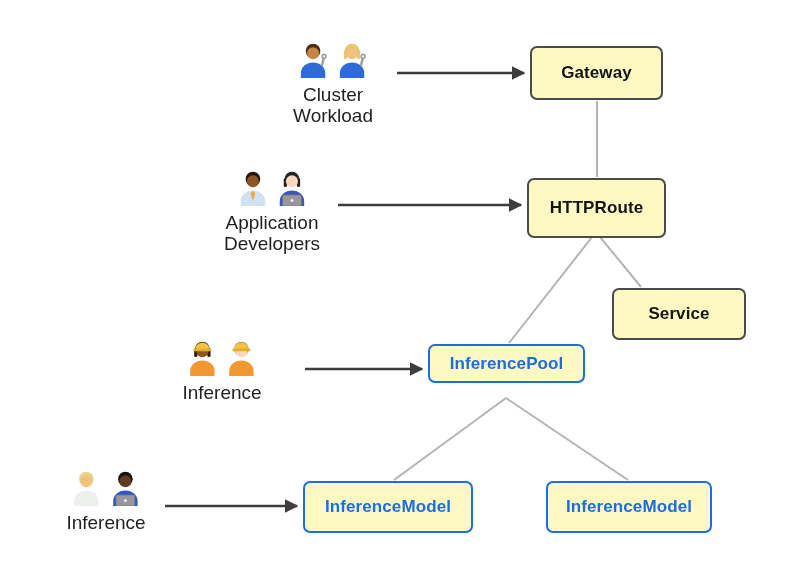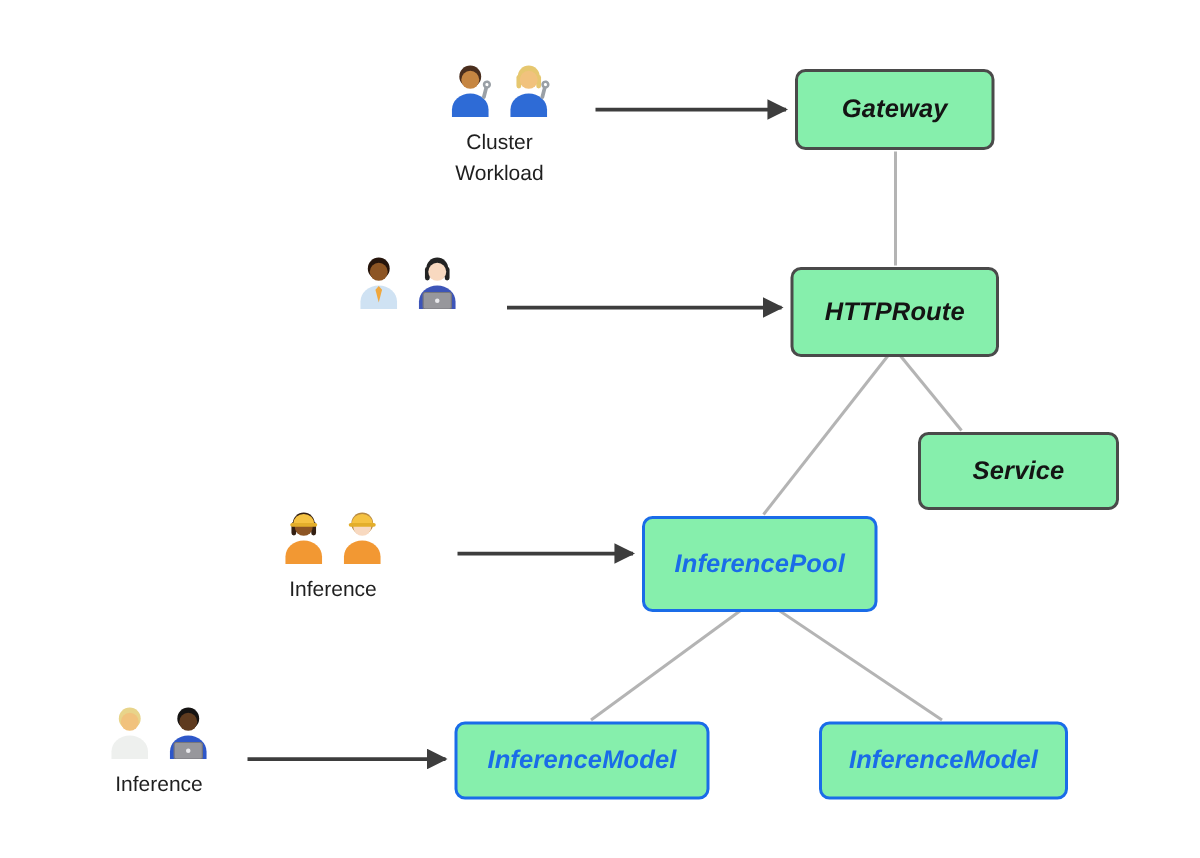--- a/index.html
+++ b/index.html
@@ -5,34 +5,33 @@
   html,body{margin:0;padding:0;background:#ffffff;}
   .canvas{
     position:relative;width:800px;height:572px;background:#ffffff;
     font-family:"Liberation Sans", sans-serif;overflow:hidden;
   }
   .wires{position:absolute;left:0;top:0;}
   .edge{stroke:#b4b4b4;stroke-width:2;}
   .arrow{stroke:#3d3d3d;stroke-width:2.5;}
   .node{
     position:absolute;display:flex;align-items:center;justify-content:center;
-    background:#86efac;border:2px solid #4a4a4a;border-radius:7px;
+    background:#fef9c3;border:2px solid #4a4a4a;border-radius:7px;
     font-weight:700;font-size:17px;color:#141414;box-sizing:border-box;
     letter-spacing:.1px;
-    font-style:italic;
   }
   .node.blue{border-color:#1a6ce8;color:#1a6ce8;}
   .persona{
     position:absolute;display:flex;flex-direction:column;align-items:center;
     transform:translateX(-50%);
   }
   .icons{display:flex;gap:3px;align-items:flex-end;height:38px;}
   .person{display:inline-block;width:36px;height:38px;}
   .plabel{
-    margin-top:6px;font-size:14px;line-height:21px;color:#1f1f1f;
+    margin-top:6px;font-size:19px;line-height:21px;color:#1f1f1f;
     text-align:center;white-space:nowrap;
   }
 </style>
 </head>
 <body>
 
 <div class="canvas">
 
   <svg class="wires" width="800" height="572" viewBox="0 0 800 572">
     <defs>
@@ -53,21 +52,21 @@
 
   <div class="node" style="left:530px;top:46px;width:133px;height:54px">
     <span>Gateway</span>
   </div>
   <div class="node" style="left:527px;top:178px;width:139px;height:60px">
     <span>HTTPRoute</span>
   </div>
   <div class="node" style="left:612px;top:288px;width:134px;height:52px">
     <span>Service</span>
   </div>
-  <div class="node blue" style="left:428px;top:344px;width:157px;height:64px">
+  <div class="node blue" style="left:428px;top:344px;width:157px;height:39px">
     <span>InferencePool</span>
   </div>
   <div class="node blue" style="left:303px;top:481px;width:170px;height:52px">
     <span>InferenceModel</span>
   </div>
   <div class="node blue" style="left:546px;top:481px;width:166px;height:52px">
     <span>InferenceModel</span>
   </div>
 
   <div class="persona" style="left:333px;top:40px">
@@ -110,20 +109,24 @@
       <span class="person"><svg width="36" height="38" viewBox="0 0 36 38" aria-hidden="true">
             <circle cx="18" cy="11" r="7.3" fill="#232323"></circle>
             <rect x="9.8" y="10" width="3.2" height="9" rx="1.6" fill="#232323"></rect>
             <rect x="23" y="10" width="3.2" height="9" rx="1.6" fill="#232323"></rect>
             <circle cx="18" cy="13.2" r="6" fill="#f8d9c0"></circle>
             <path d="M5.8 38 v-5 a12.2 10.6 0 0 1 24.4 0 V38 z" fill="#3d55b8"></path>
             <rect x="8.6" y="27" width="18.8" height="11" rx="1.4" fill="#97979c" stroke="#77777c" stroke-width="0.8"></rect>
             <circle cx="18" cy="32.5" r="1.5" fill="#e9e9ec"></circle>
           </svg></span>
     </div>
+    <div class="plabel">
+      <span>Application</span><br>
+      <span>Developers</span>
+    </div>
   </div>
 
   <div class="persona" style="left:222px;top:338px">
     <div class="icons">
       <span class="person"><svg width="36" height="38" viewBox="0 0 36 38" aria-hidden="true">
             <circle cx="18" cy="11" r="7.3" fill="#331f12"></circle>
             <rect x="9.8" y="10" width="3.2" height="9" rx="1.6" fill="#331f12"></rect>
             <rect x="23" y="10" width="3.2" height="9" rx="1.6" fill="#331f12"></rect>
             <circle cx="18" cy="13.2" r="6" fill="#8d5524"></circle>
             <path d="M11 11.2 a7 6.6 0 0 1 14 0 z" fill="#f5c242"></path>

